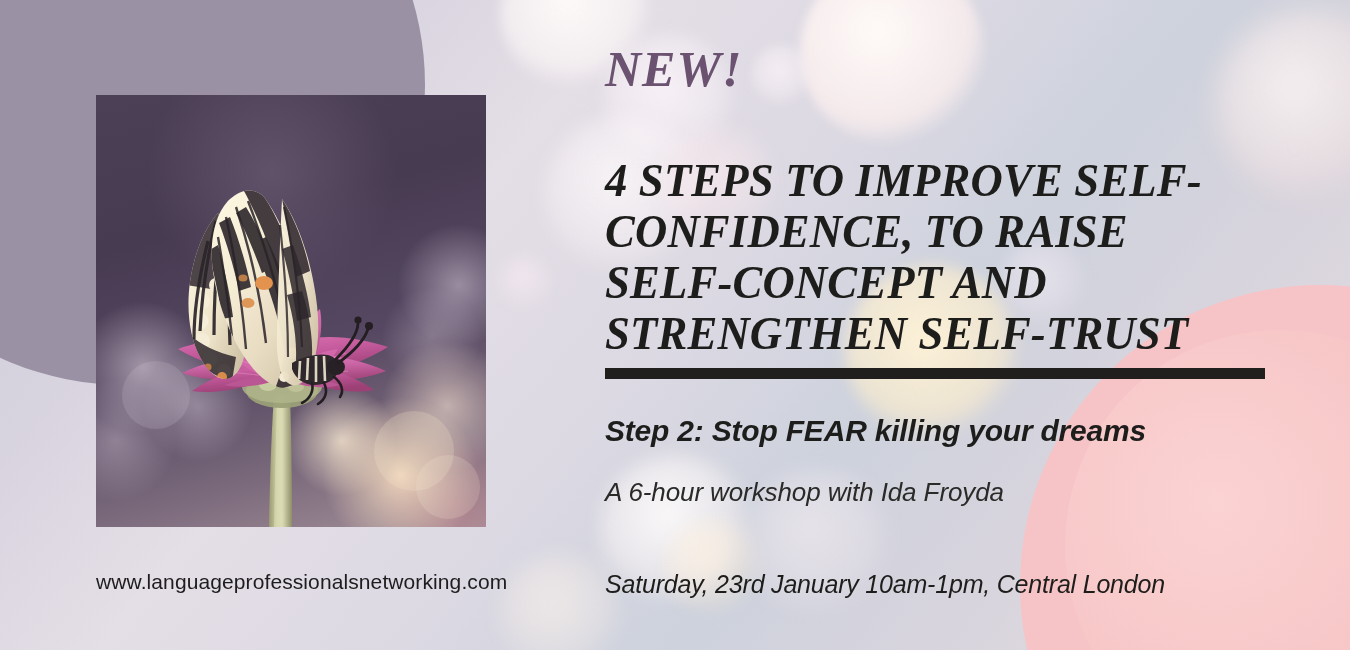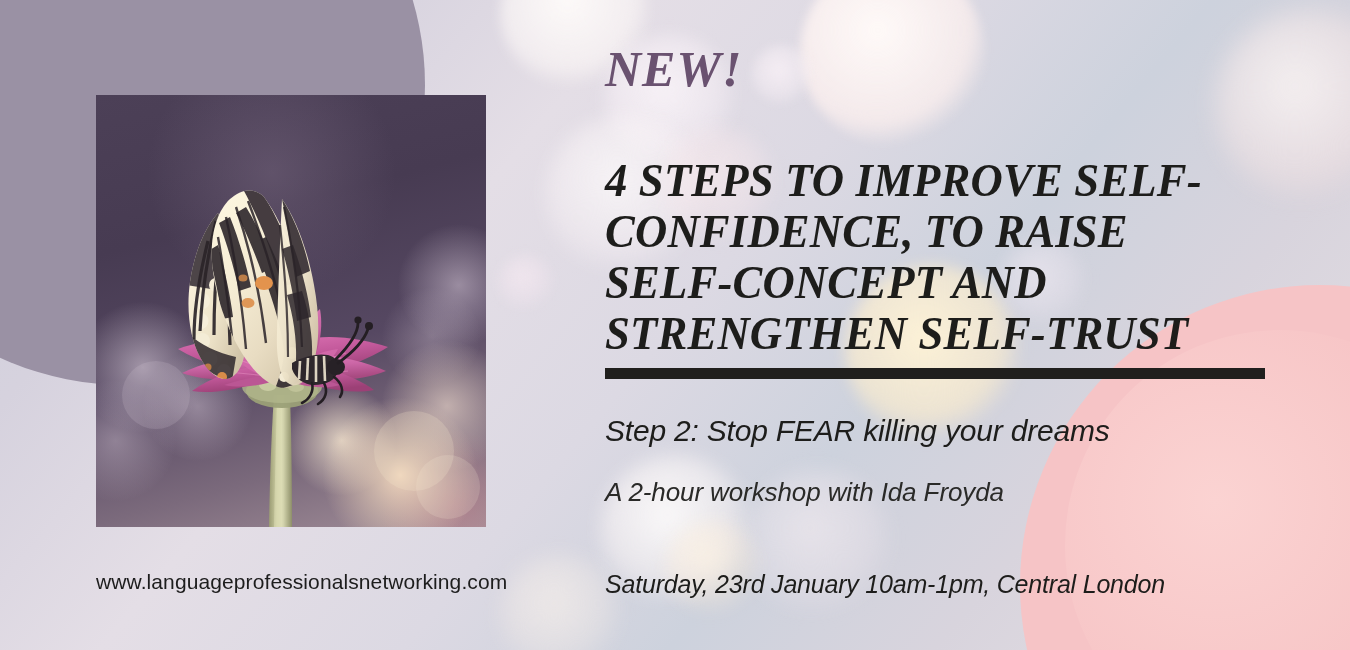--- a/index.html
+++ b/index.html
@@ -132,21 +132,21 @@
     top: 368px;
     width: 660px;
     height: 11px;
     background: #201f1d;
   }
   #step-line {
     position: absolute;
     left: 605px;
     top: 414px;
     font-size: 30px;
-    font-weight: normal;
+    font-weight: bold;
     font-style: italic;
     color: #1d1d1b;
     letter-spacing: -0.2px;
     white-space: nowrap;
     text-align: right;
   }
   #workshop-line {
     position: absolute;
     left: 605px;
     top: 477px;
@@ -385,17 +385,17 @@
   <div id="new-badge">NEW!</div>
 
   <div id="site-url">www.languageprofessionalsnetworking.com</div>
 
   <div id="headline">4 STEPS TO IMPROVE SELF-CONFIDENCE, TO RAISE SELF-CONCEPT AND STRENGTHEN SELF-TRUST</div>
 
   <div id="divider"></div>
 
   <div id="step-line">Step 2: Stop FEAR killing your dreams</div>
 
-  <div id="workshop-line">A 2-hour workshop with Ida Froyda</div>
+  <div id="workshop-line">A 6-hour workshop with Ida Froyda</div>
 
   <div id="datetime-line">Saturday, 23rd January 10am-1pm, Central London</div>
 
 </div>
 
 </body></html>

